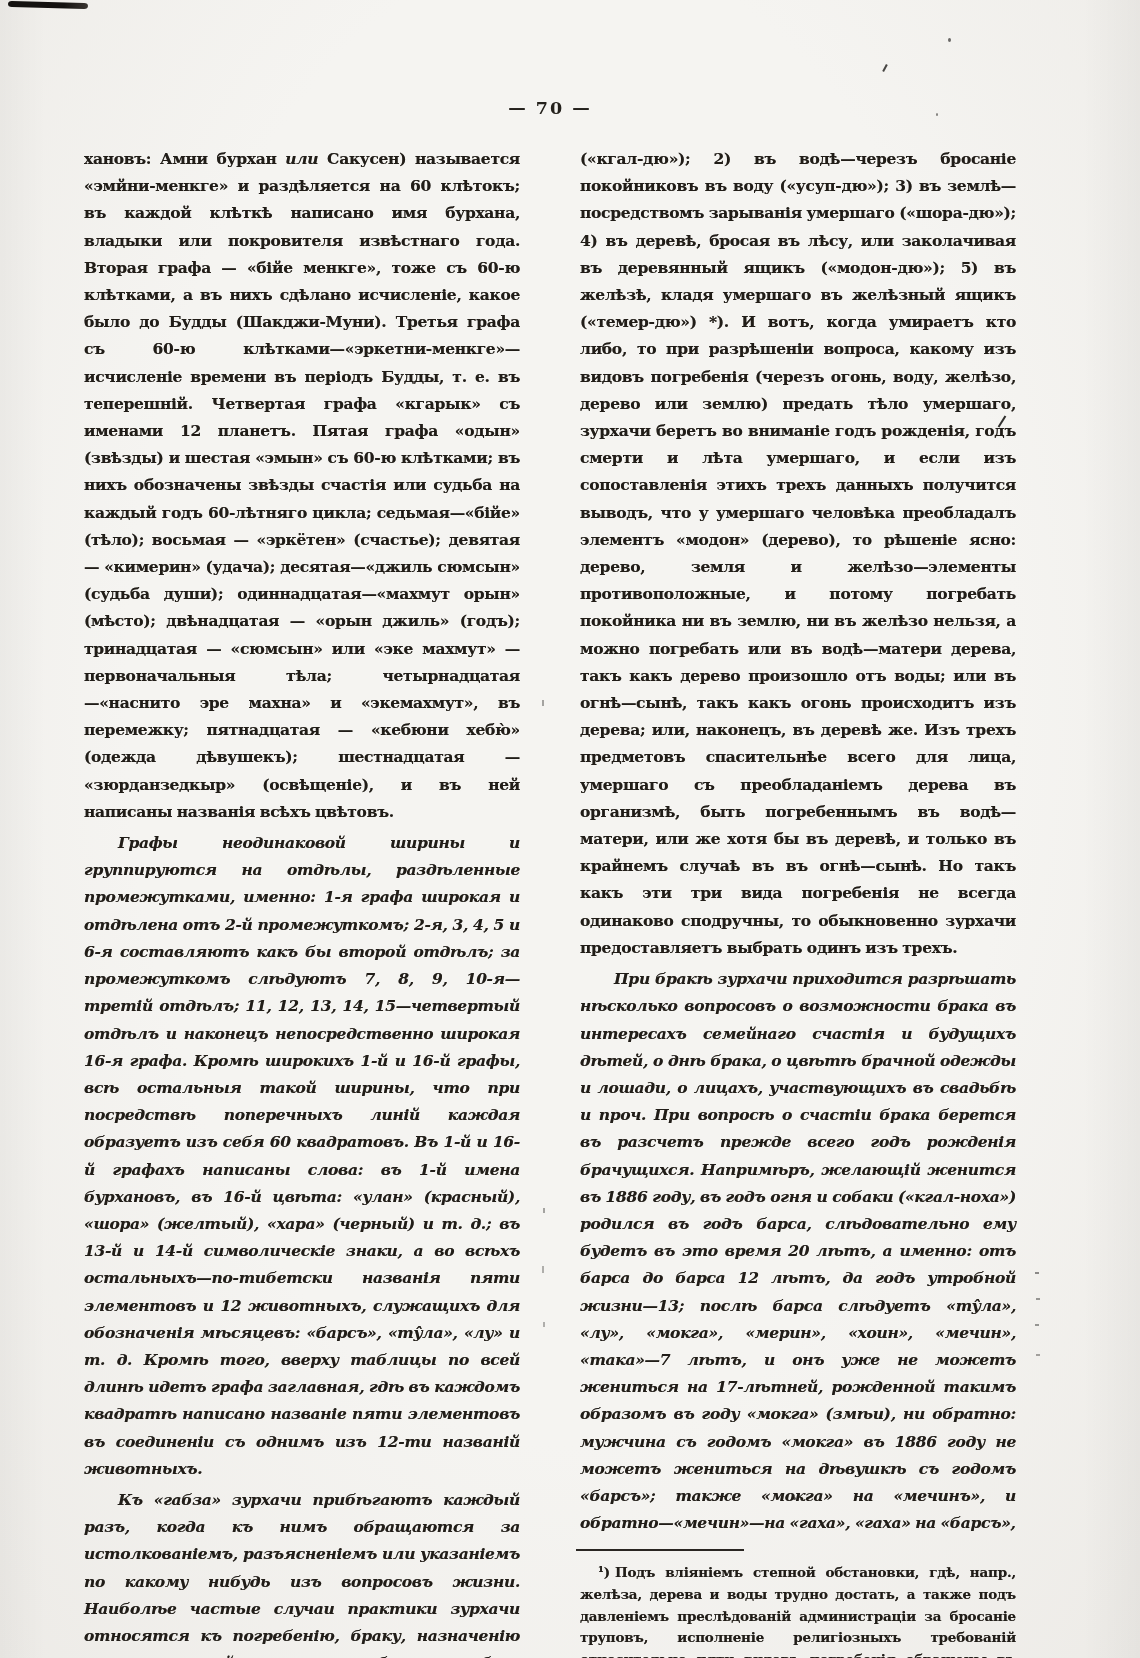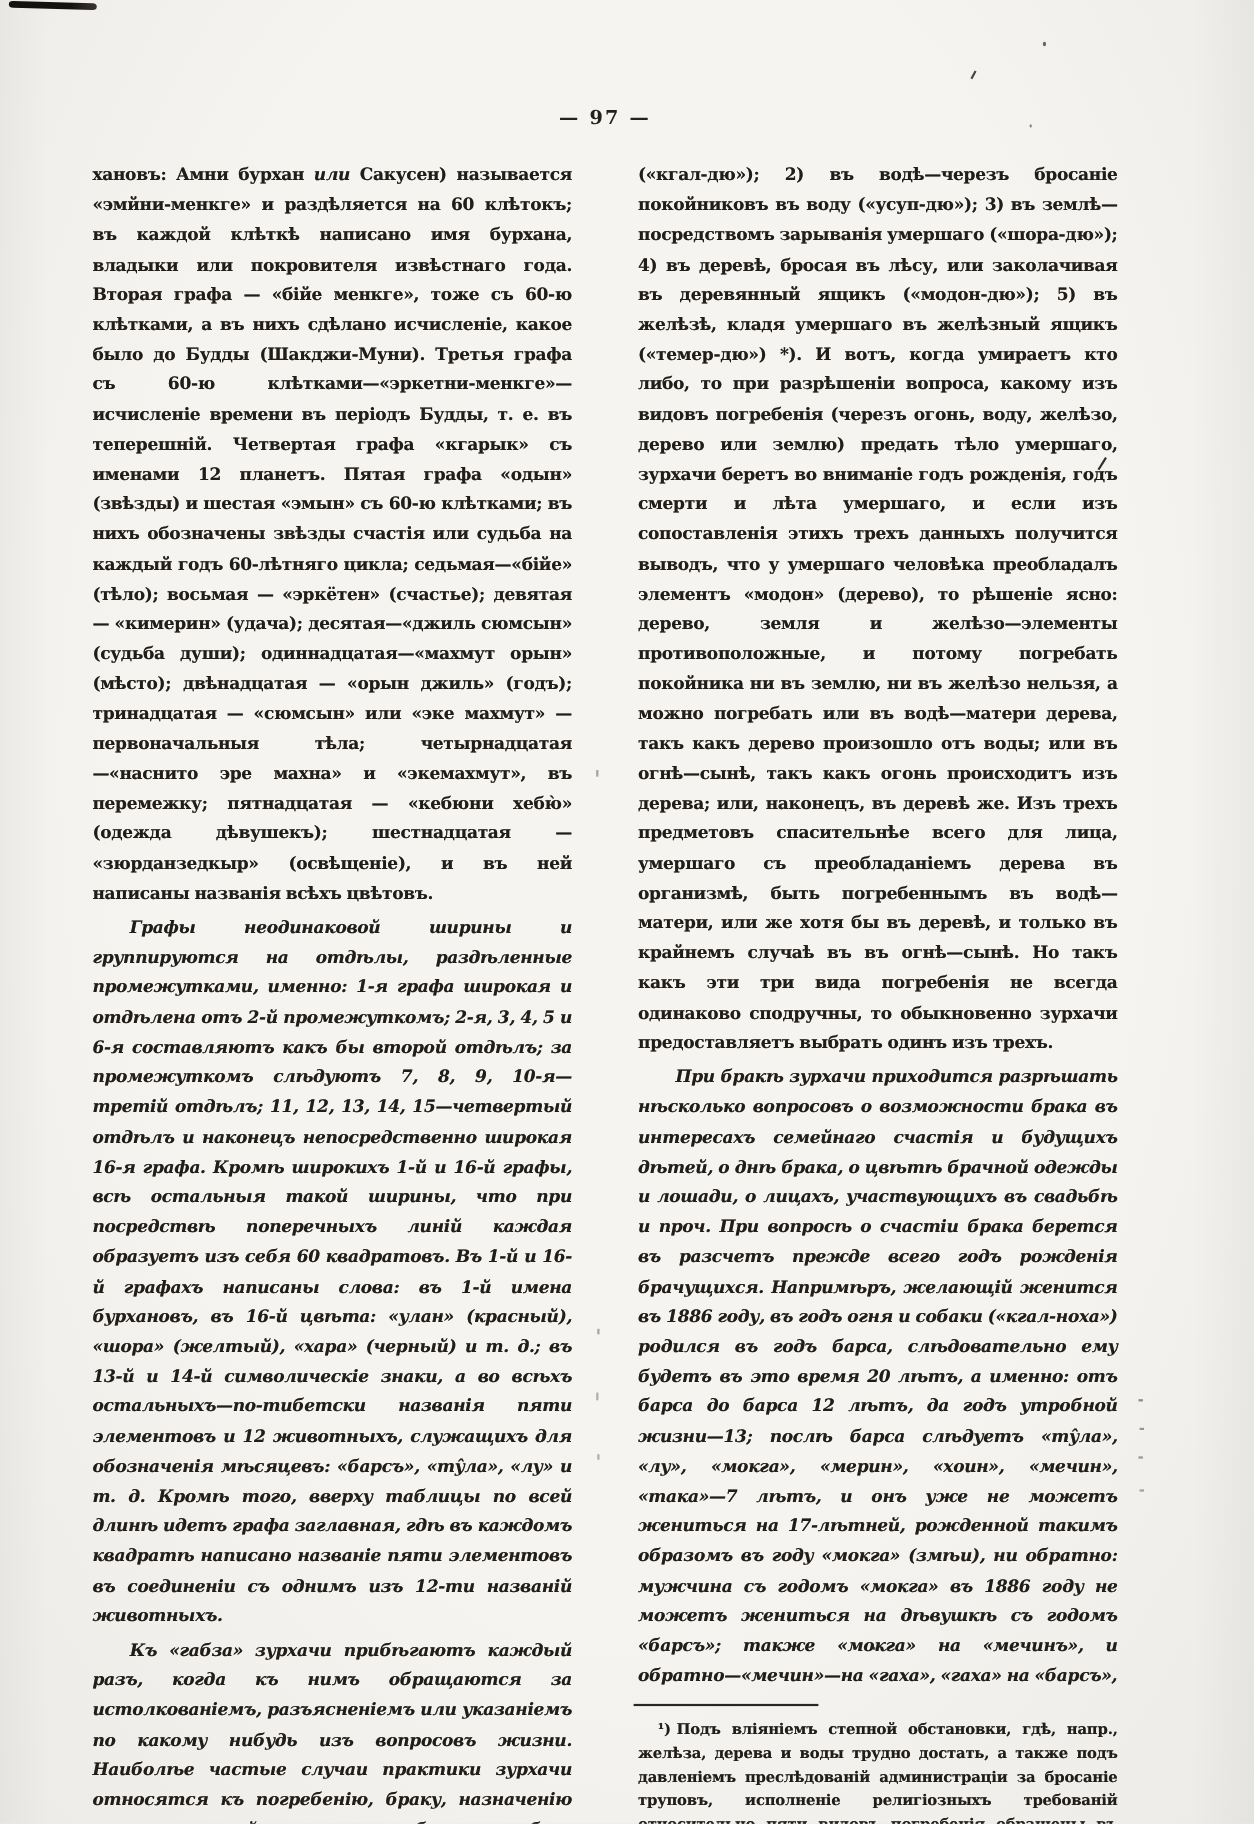--- a/index.html
+++ b/index.html
@@ -92,21 +92,21 @@
   <div class="art gutter-1"></div>
   <div class="art gutter-2"></div>
   <div class="art gutter-3"></div>
   <div class="art gutter-4"></div>
   <div class="art edge-1"></div>
   <div class="art edge-2"></div>
   <div class="art edge-3"></div>
   <div class="art edge-4"></div>
   <div class="art dot-bottom"></div>
 
-  <div class="page-number">— 97 —</div>
+  <div class="page-number">— 70 —</div>
 
   <div class="columns">
 
     <div class="col">
       <p class="cont"><span>хановъ: Амни бурхан </span><i>или</i><span> Сакусен) называется «эмйни-менкге» и раздѣляется на 60 клѣтокъ; въ каждой клѣткѣ написано имя бурхана, владыки или покровителя извѣстнаго года. Вторая графа — «бійе менкге», тоже съ 60-ю клѣтками, а въ нихъ сдѣлано исчисленіе, какое было до Будды (Шакджи-Муни). Третья графа съ 60-ю клѣтками—«эркетни-менкге»—исчисленіе времени въ періодъ Будды, т. е. въ теперешній. Четвертая графа «кгарык» съ именами 12 планетъ. Пятая графа «одын» (звѣзды) и шестая «эмын» съ 60-ю клѣтками; въ нихъ обозначены звѣзды счастія или судьба на каждый годъ 60-лѣтняго цикла; седьмая—«бійе» (тѣло); восьмая — «эркётен» (счастье); девятая — «кимерин» (удача); десятая—«джиль сюмсын» (судьба души); одиннадцатая—«махмут орын» (мѣсто); двѣнадцатая — «орын джиль» (годъ); тринадцатая — «сюмсын» или «эке махмут» — первоначальныя тѣла; четырнадцатая—«наснито эре махна» и «экемахмут», въ перемежку; пятнадцатая — «кебюни хебю̀» (одежда дѣвушекъ); шестнадцатая — «зюрданзедкыр» (освѣщеніе), и въ ней написаны названія всѣхъ цвѣтовъ.</span></p>
       <p class="ind">Графы неодинаковой ширины и группируются на отдѣлы, раздѣленные промежутками, именно: 1-я графа широкая и отдѣлена отъ 2-й промежуткомъ; 2-я, 3, 4, 5 и 6-я составляютъ какъ бы второй отдѣлъ; за промежуткомъ слѣдуютъ 7, 8, 9, 10-я—третій отдѣлъ; 11, 12, 13, 14, 15—четвертый отдѣлъ и наконецъ непосредственно широкая 16-я графа. Кромѣ широкихъ 1-й и 16-й графы, всѣ остальныя такой ширины, что при посредствѣ поперечныхъ линій каждая образуетъ изъ себя 60 квадратовъ. Въ 1-й и 16-й графахъ написаны слова: въ 1-й имена бурхановъ, въ 16-й цвѣта: «улан» (красный), «шора» (желтый), «хара» (черный) и т. д.; въ 13-й и 14-й символическіе знаки, а во всѣхъ остальныхъ—по-тибетски названія пяти элементовъ и 12 животныхъ, служащихъ для обозначенія мѣсяцевъ: «барсъ», «ту̂ла», «лу» и т. д. Кромѣ того, вверху таблицы по всей длинѣ идетъ графа заглавная, гдѣ въ каждомъ квадратѣ написано названіе пяти элементовъ въ соединеніи съ однимъ изъ 12-ти названій животныхъ.</p>
       <p class="ind">Къ «габза» зурхачи прибѣгаютъ каждый разъ, когда къ нимъ обращаются за истолкованіемъ, разъясненіемъ или указаніемъ по какому нибудь изъ вопросовъ жизни. Наиболѣе частые случаи практики зурхачи относятся къ погребенію, браку, назначенію имени, и этой цѣли въ таблицѣ «габза» удовлетворяютъ, кромѣ заглавій, слѣдующія графы: 7-я «бійе», 8-я «эркётен», 9-я «кимерин», 13-я «эке-махмут», 14 и 15-я. Изъ сопоставленія содержанія клѣтокъ пяти графъ зурхачи и беретъ основаніе для рѣшенія вопроса.</p>
 
     </div>
 

